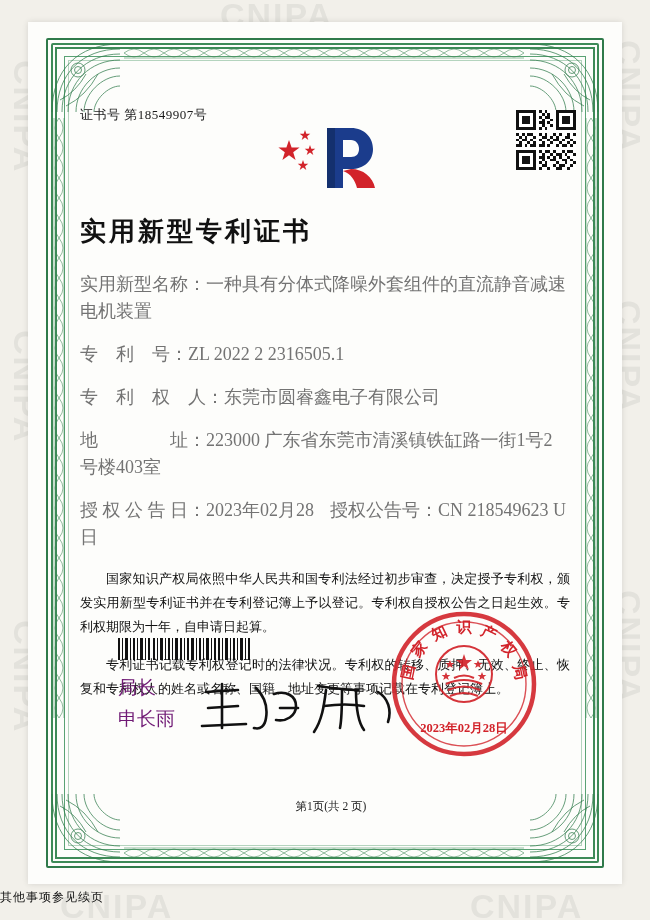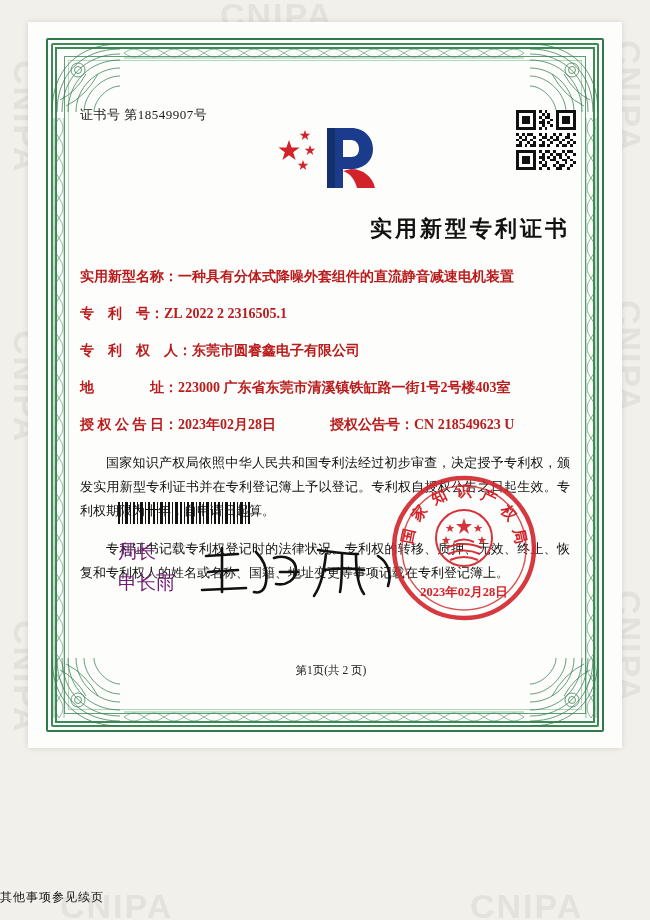--- a/index.html
+++ b/index.html
@@ -37,21 +37,21 @@
   .wm-h {
     font-size: 34px;
   }
 
   
   .cert {
     position: absolute;
     left: 28px;
     top: 22px;
     width: 594px;
-    height: 726px;
+    height: 862px;
     background: #fdfdfb;
     box-shadow: 0 0 6px rgba(0,0,0,0.12);
     z-index: 1;
     overflow: hidden;
   }
 
   
   .frame-outer {
     position: absolute;
     left: 18px;
@@ -148,35 +148,34 @@
   .qr {
     position: absolute;
     right: -6px;
     top: -14px;
     width: 60px;
     height: 60px;
     background: #fff;
   }
 
   .main-title {
-    text-align: right;
-    font-size: 22px;
+    text-align: left;
+    font-size: 26px;
     font-weight: bold;
     letter-spacing: 3px;
     color: #111;
     margin: 18px 0 22px 0;
     font-family: "DejaVu Serif", "Liberation Serif", serif;
   }
 
   .field {
-    font-size: 14px;
-    color: #b91c1c;
+    font-size: 18px;
+    color: #737373;
     margin-bottom: 16px;
     line-height: 1.5;
-    font-weight: bold;
   }
   .field .lbl {
     display: inline-block;
   }
   .field .val {
     display: inline;
   }
 
   .row2 {
     display: flex;

